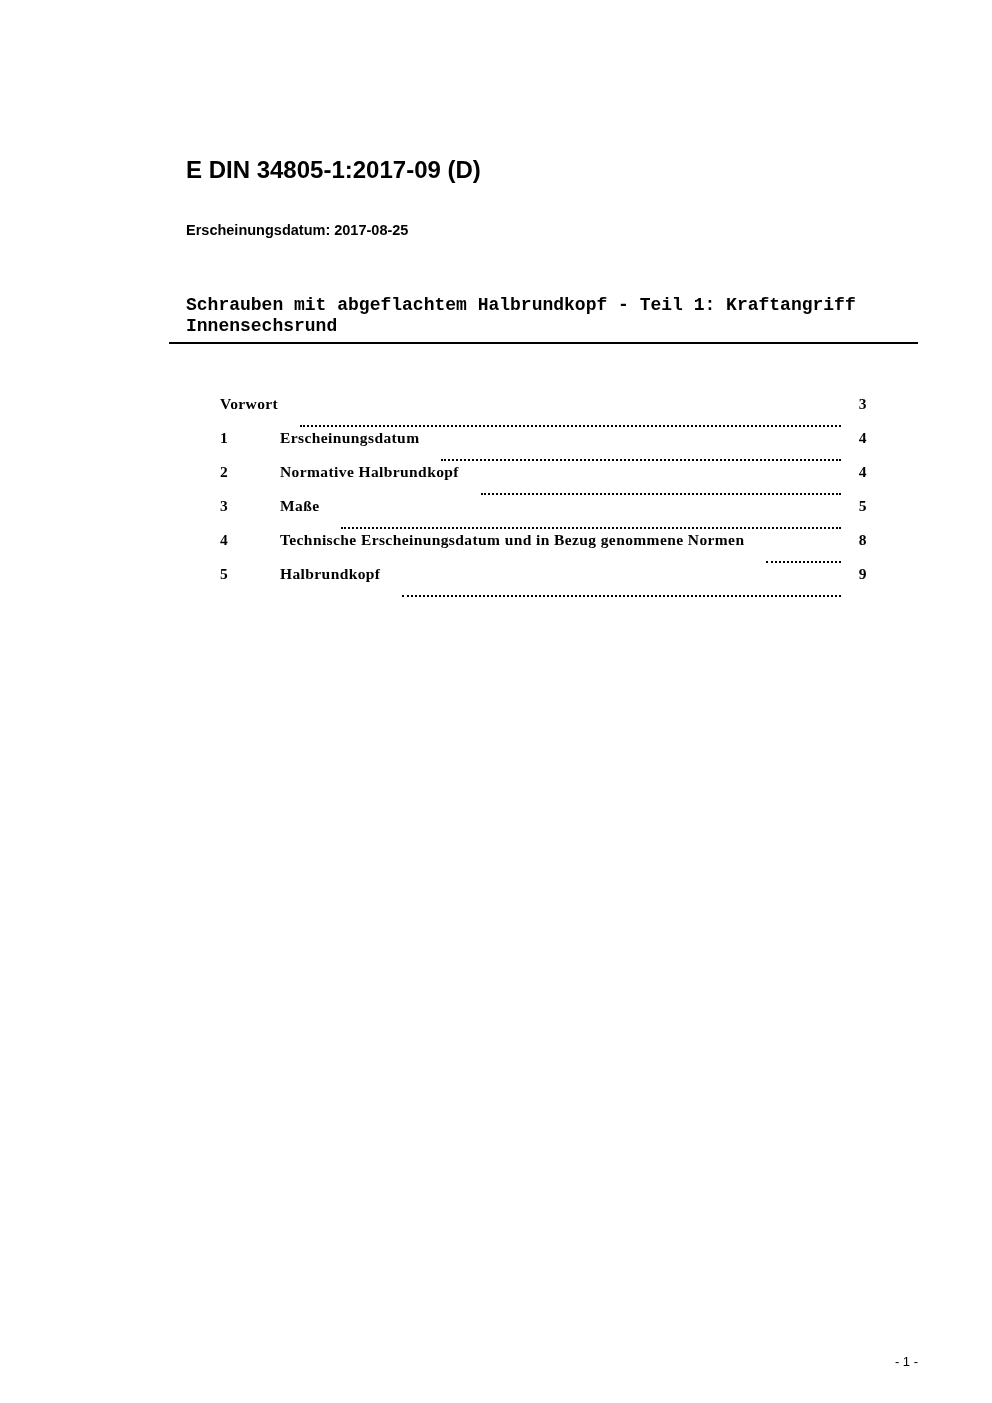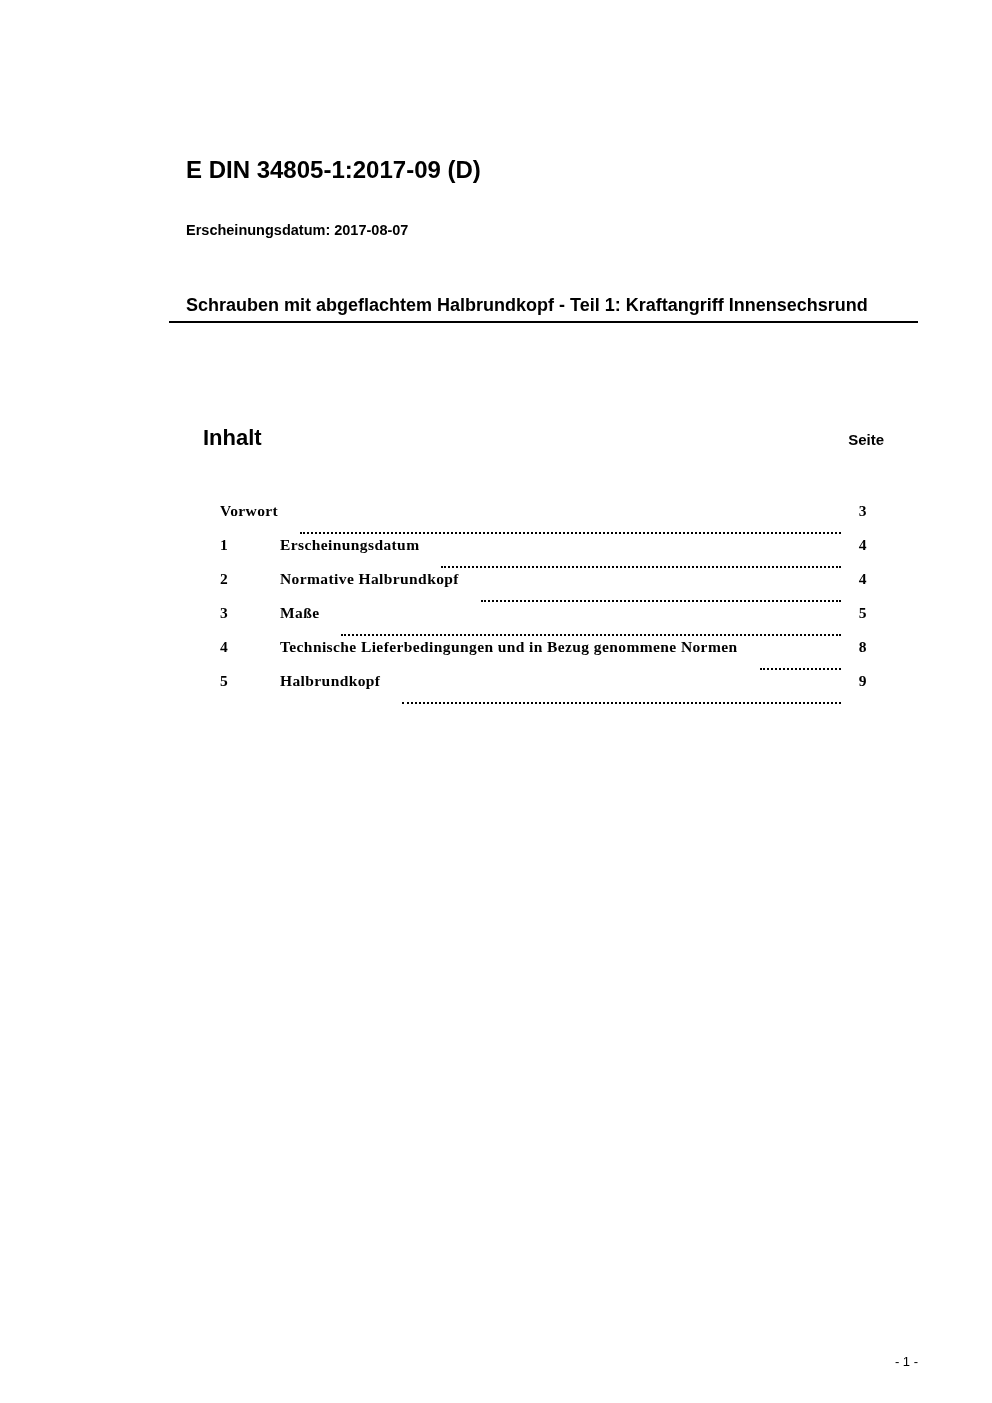--- a/index.html
+++ b/index.html
@@ -32,20 +32,21 @@
     line-height: 17px;
     margin-top: 4px;
   }
   .doc-title {
     font-size: 18px;
     font-weight: bold;
     line-height: 21px;
     margin-top: 22px;
     padding-bottom: 5px;
     border-bottom: 2px solid #000;
+    font-family: Liberation Mono, monospace;
   }
   .toc-header {
     display: flex;
     justify-content: space-between;
     align-items: baseline;
     margin-top: 34px;
   }
   .toc-heading {
     font-size: 22px;
     font-weight: bold;
@@ -90,29 +91,25 @@
   }
 </style>
 </head>
 <body>
 
 <div class="page">
   <div class="content">
 
     <header>
       <h1 class="doc-number">E DIN 34805-1:2017-09 (D)</h1>
-      <div class="pub-date">Erscheinungsdatum: 2017-08-07</div>
+      <div class="pub-date">Erscheinungsdatum: 2017-08-25</div>
       <h2 class="doc-title">Schrauben mit abgeflachtem Halbrundkopf - Teil 1: Kraftangriff Innensechsrund</h2>
     </header>
 
     <section>
-      <div class="toc-header">
-        <span class="toc-heading">Inhalt</span>
-        <span class="toc-page-label">Seite</span>
-      </div>
 
       <div class="toc-list">
 
         <div class="toc-row">
           <span class="toc-label">Vorwort</span>
           <span class="toc-leader"></span>
           <span class="toc-page">3</span>
         </div>
 
         <div class="toc-row">
@@ -131,21 +128,21 @@
 
         <div class="toc-row">
           <span class="toc-num">3</span>
           <span class="toc-label">Maße</span>
           <span class="toc-leader"></span>
           <span class="toc-page">5</span>
         </div>
 
         <div class="toc-row">
           <span class="toc-num">4</span>
-          <span class="toc-label">Technische Lieferbedingungen und in Bezug genommene Normen</span>
+          <span class="toc-label">Technische Erscheinungsdatum und in Bezug genommene Normen</span>
           <span class="toc-leader"></span>
           <span class="toc-page">8</span>
         </div>
 
         <div class="toc-row">
           <span class="toc-num">5</span>
           <span class="toc-label">Halbrundkopf</span>
           <span class="toc-leader"></span>
           <span class="toc-page">9</span>
         </div>

